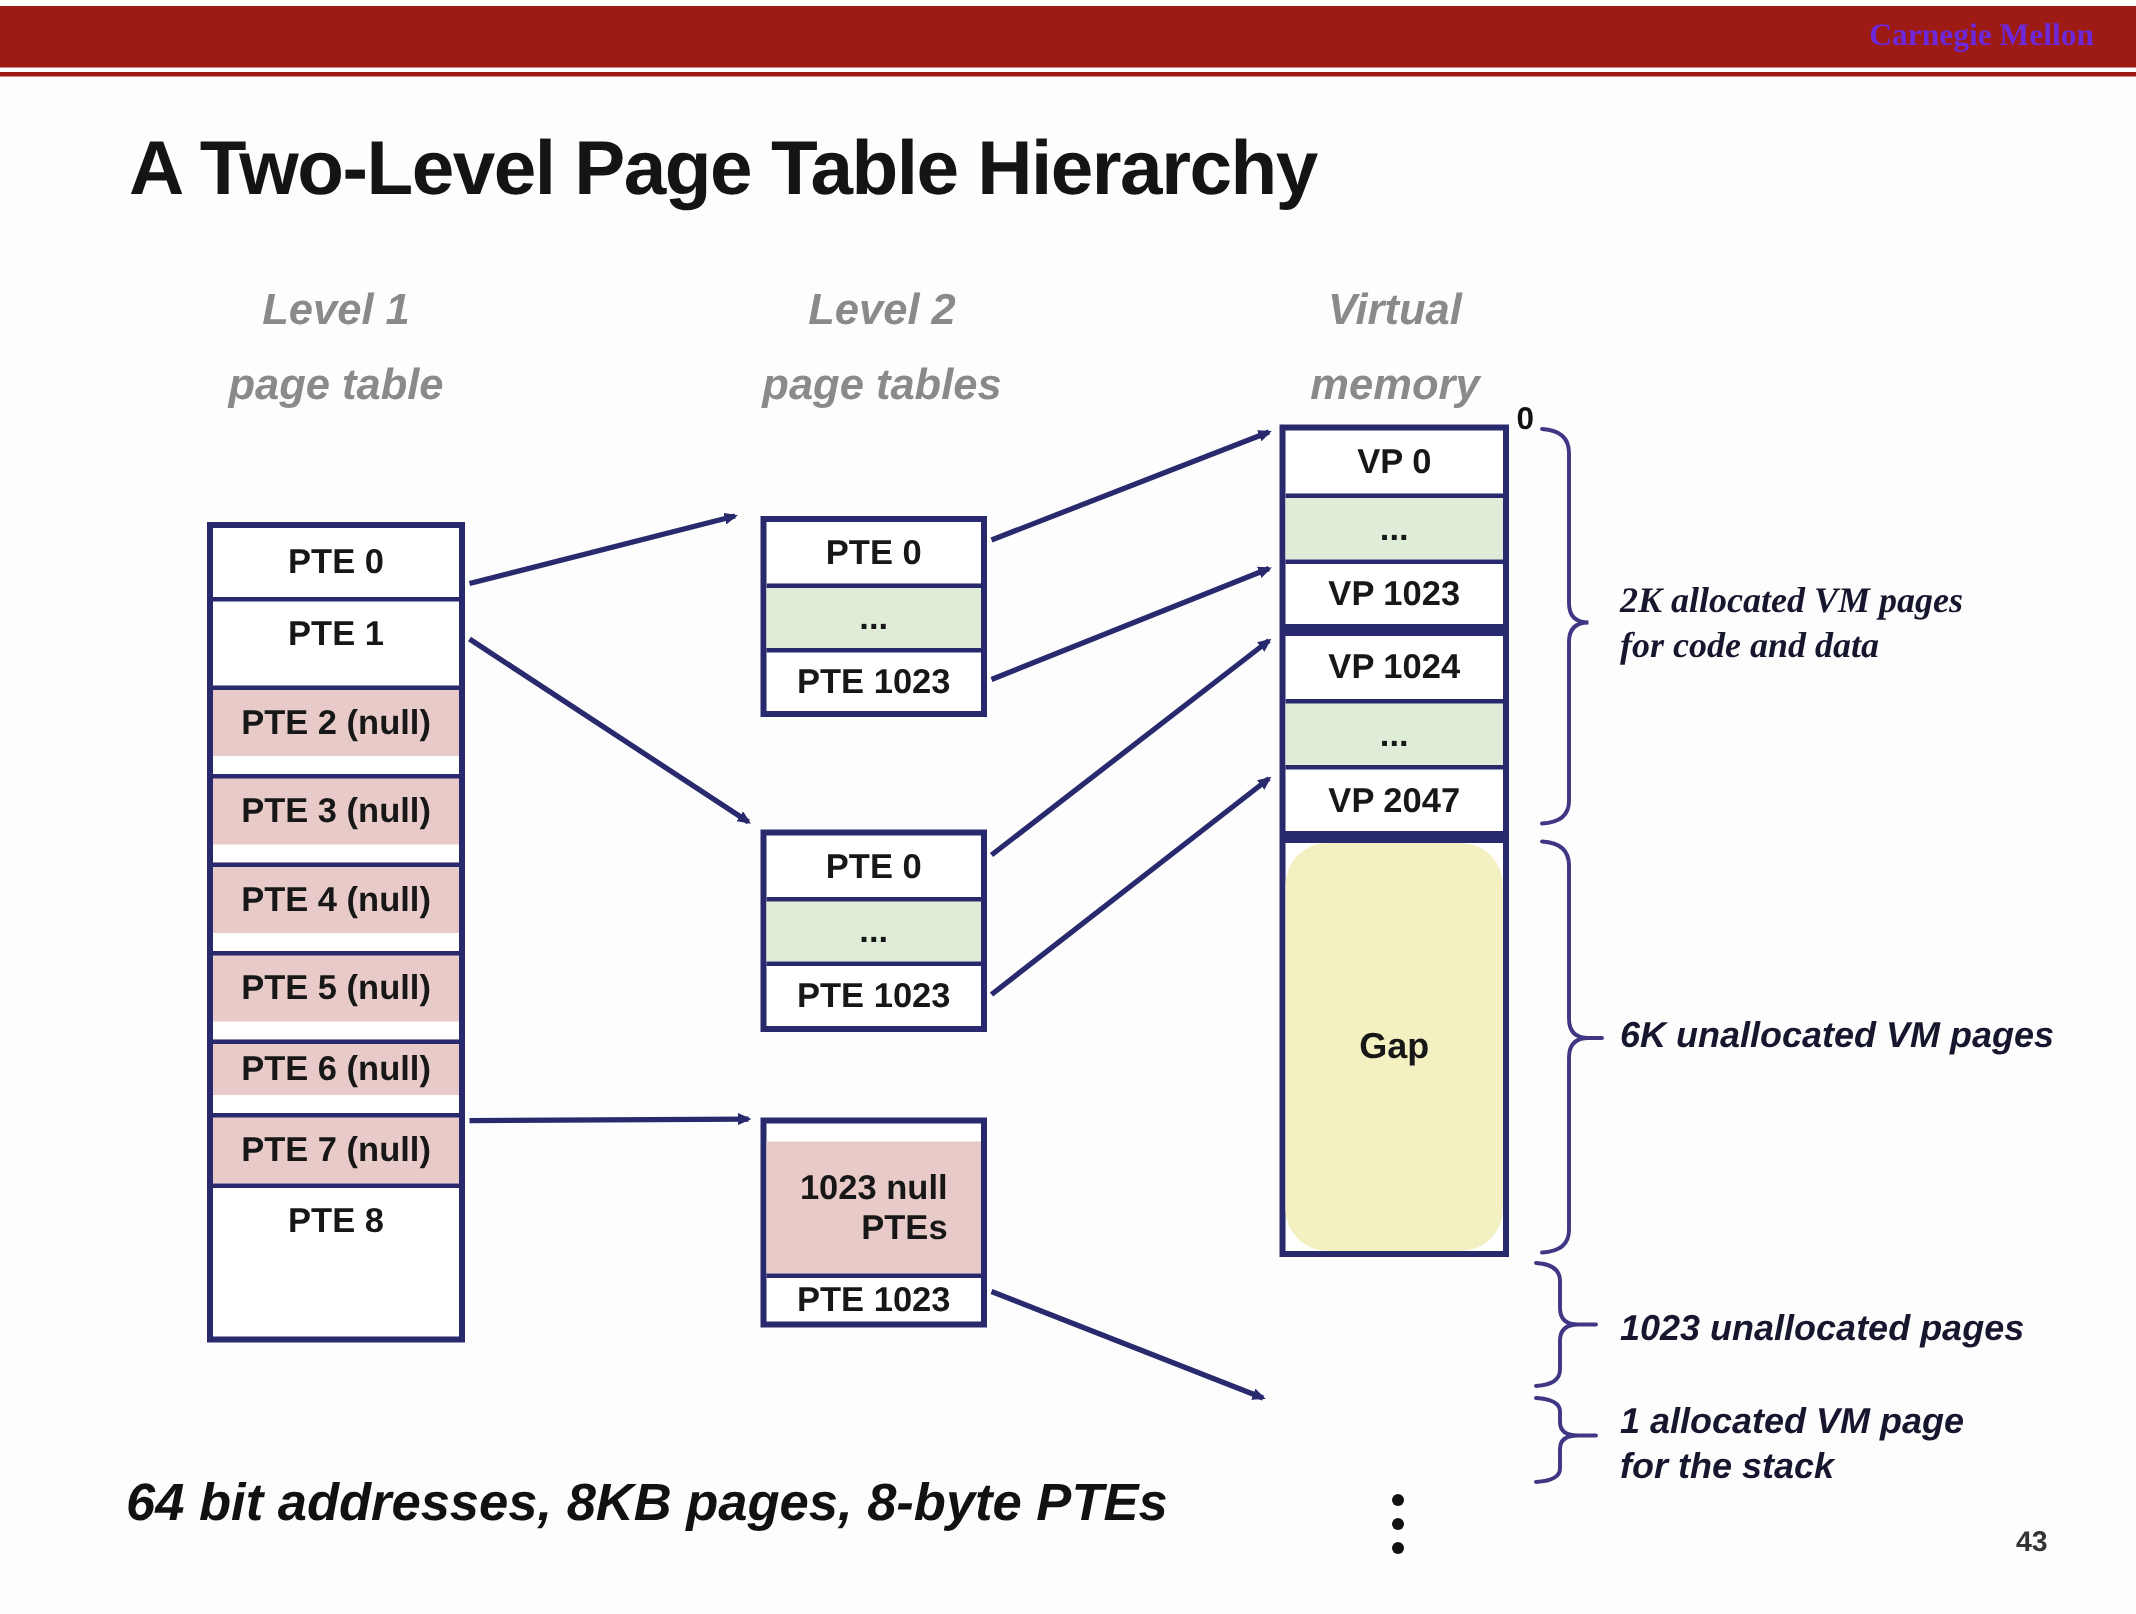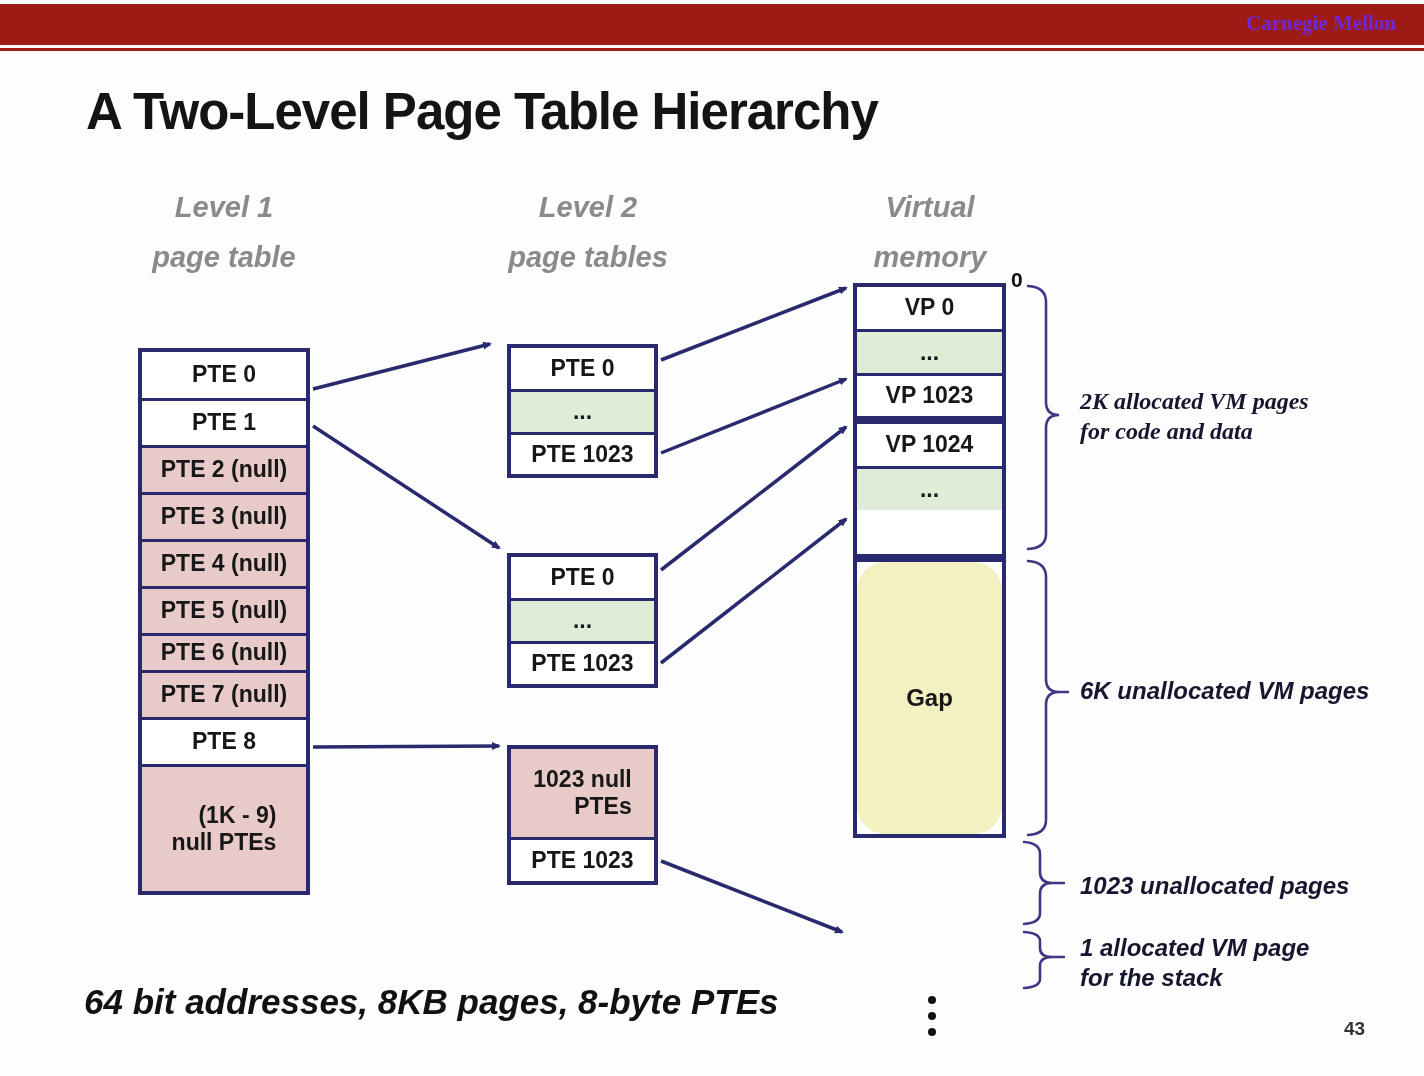--- a/index.html
+++ b/index.html
@@ -18,21 +18,21 @@
 
   .title{position:absolute;left:86px;top:82px;font-size:51px;font-weight:bold;color:var(--ink);letter-spacing:-1px;}
 
   .colhead{position:absolute;width:260px;text-align:center;color:var(--gray-label);font-weight:bold;font-style:italic;font-size:29px;line-height:50px;white-space:pre-line;}
 
   
   .box{position:absolute;border:4px solid var(--navy);background:#ffffff;display:flex;flex-direction:column;}
   .cell{display:flex;align-items:center;justify-content:center;text-align:right;font-weight:bold;font-size:23px;color:#171717;white-space:pre-line;line-height:1.18;border-top:3px solid var(--navy);}
   .cell.first{border-top:none;}
   .grow{flex:1 1 auto;}
-  .fill-pink{background:var(--pink);}
+  .fill-pink{background:var(--pink);margin-top:12px;}
   .fill-green{background:var(--green);}
   .fill-yellow{background:var(--yellow);border-radius:28px;}
   .fill-lavender{background:var(--lavender);}
 
   .zero{position:absolute;left:1011px;top:268px;font-size:21px;font-weight:bold;color:#111;}
 
   .annot{position:absolute;font-weight:bold;font-style:italic;font-size:24px;color:#16162e;white-space:pre-line;line-height:1.25;}
 
   .note{position:absolute;left:84px;top:982px;font-weight:bold;font-style:italic;font-size:35px;color:#111;}
   .footer{position:absolute;left:18px;top:1029px;font-size:16.5px;color:#222;}
@@ -64,22 +64,20 @@
   <div class="box" style="left:138px;top:348px;width:172px;height:547px;">
     <div class="cell first" style="height:46px;">PTE 0</div>
     <div class="cell" style="height:47px;">PTE 1</div>
     <div class="cell fill-pink" style="height:47px;">PTE 2 (null)</div>
     <div class="cell fill-pink" style="height:47px;">PTE 3 (null)</div>
     <div class="cell fill-pink" style="height:47px;">PTE 4 (null)</div>
     <div class="cell fill-pink" style="height:47px;">PTE 5 (null)</div>
     <div class="cell fill-pink" style="height:37px;">PTE 6 (null)</div>
     <div class="cell fill-pink" style="height:47px;">PTE 7 (null)</div>
     <div class="cell" style="height:47px;">PTE 8</div>
-    <div class="cell fill-pink grow">(1K - 9)
-null PTEs</div>
   </div>
 
   <div class="box" style="left:507px;top:344px;width:151px;height:134px;">
     <div class="cell first" style="height:41px;">PTE 0</div>
     <div class="cell fill-green" style="height:43px;">...</div>
     <div class="cell grow">PTE 1023</div>
   </div>
 
   <div class="box" style="left:507px;top:553px;width:151px;height:135px;">
     <div class="cell first" style="height:41px;">PTE 0</div>
@@ -95,20 +93,21 @@
 
   <div class="box" style="left:853px;top:283px;width:153px;height:137px;">
     <div class="cell first" style="height:42px;">VP 0</div>
     <div class="cell fill-green" style="height:44px;">...</div>
     <div class="cell grow">VP 1023</div>
   </div>
 
   <div class="box" style="left:853px;top:420px;width:153px;height:138px;">
     <div class="cell first" style="height:42px;">VP 1024</div>
     <div class="cell fill-green" style="height:44px;">...</div>
+    <div class="cell grow">VP 2047</div>
   </div>
 
   <div class="box" style="left:853px;top:558px;width:153px;height:280px;">
     <div class="cell first fill-yellow grow" style="font-size:24px;">Gap</div>
   </div>
 
 
   <div class="zero">0</div>
 
   <div class="vdots">

